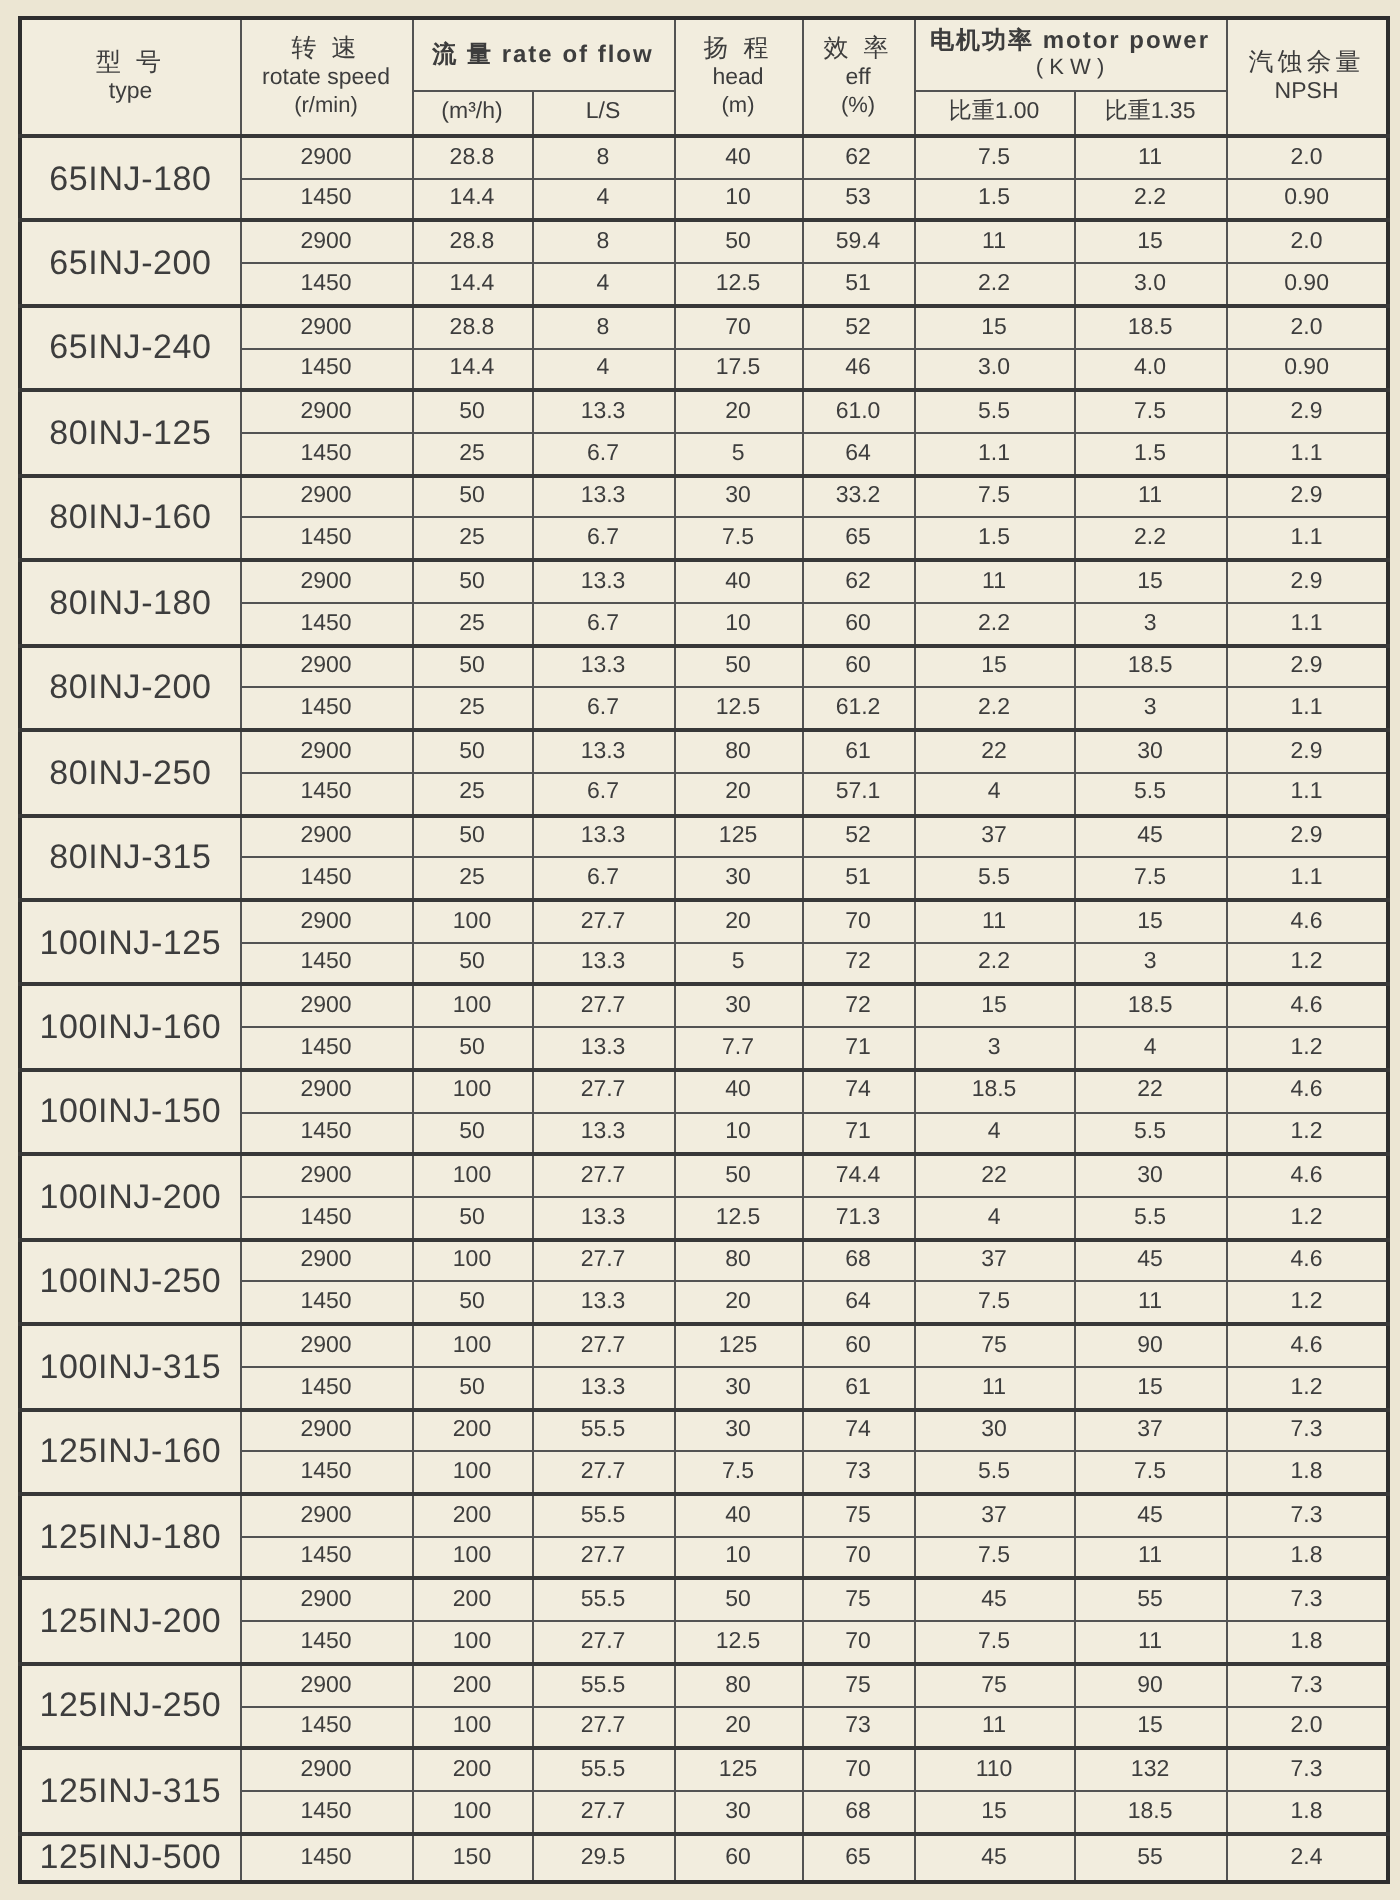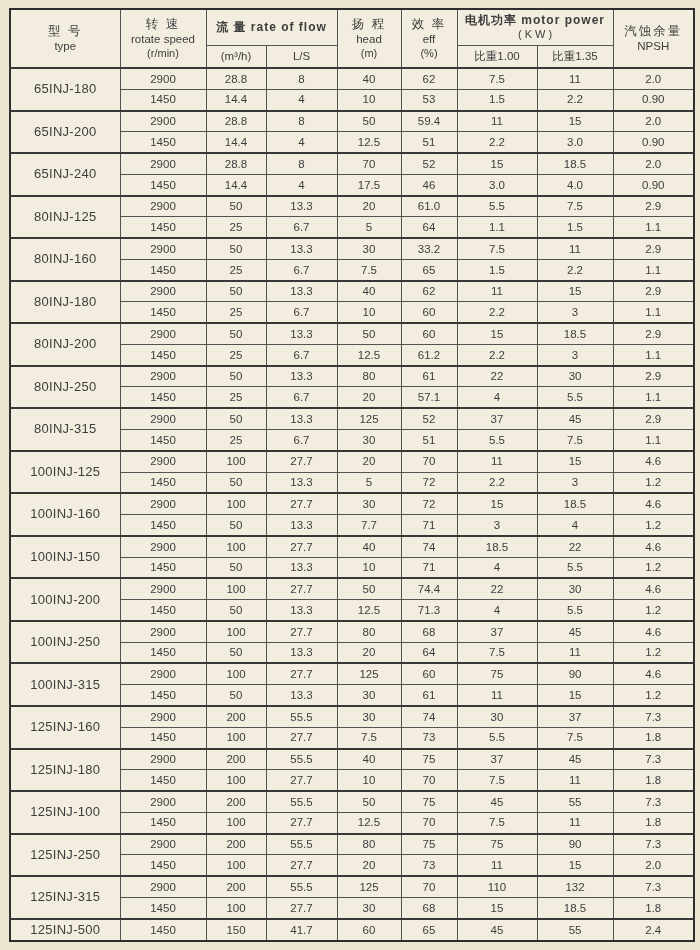--- a/index.html
+++ b/index.html
@@ -44,21 +44,21 @@
   .zh {
     font-size: 12.5px;
     letter-spacing: 2px;
     display: block;
   }
   .en { display: block; font-size: 11.5px; letter-spacing: 0; }
   .unit { display: block; font-size: 11px; }
   .mixline { font-size: 12px; letter-spacing: 1px; font-weight: bold; }
   td { height: 19px; }
   tbody tr.group-start td { border-top: 2px solid #383838; }
-  td.model { font-size: 13px; letter-spacing: 0.3px; }
+  td.model { font-size: 17px; letter-spacing: 0.3px; }
 </style>
 </head>
 <body>
 
 <div class="page">
   <table class="spec">
     <colgroup>
       <col style="width:110px">
       <col style="width:86px">
       <col style="width:60px">
@@ -461,21 +461,21 @@
           <td>1450</td>
           <td>100</td>
           <td>27.7</td>
           <td>10</td>
           <td>70</td>
           <td>7.5</td>
           <td>11</td>
           <td>1.8</td>
         </tr>
         <tr class="group-start">
-          <td rowspan="2" class="model">125INJ-100</td>
+          <td rowspan="2" class="model">125INJ-200</td>
           <td>2900</td>
           <td>200</td>
           <td>55.5</td>
           <td>50</td>
           <td>75</td>
           <td>45</td>
           <td>55</td>
           <td>7.3</td>
         </tr>
         <tr>
@@ -527,21 +527,21 @@
           <td>30</td>
           <td>68</td>
           <td>15</td>
           <td>18.5</td>
           <td>1.8</td>
         </tr>
         <tr class="group-start">
           <td rowspan="1" class="model">125INJ-500</td>
           <td>1450</td>
           <td>150</td>
-          <td>41.7</td>
+          <td>29.5</td>
           <td>60</td>
           <td>65</td>
           <td>45</td>
           <td>55</td>
           <td>2.4</td>
         </tr>
       </tbody>
   </table>
 </div>
 

